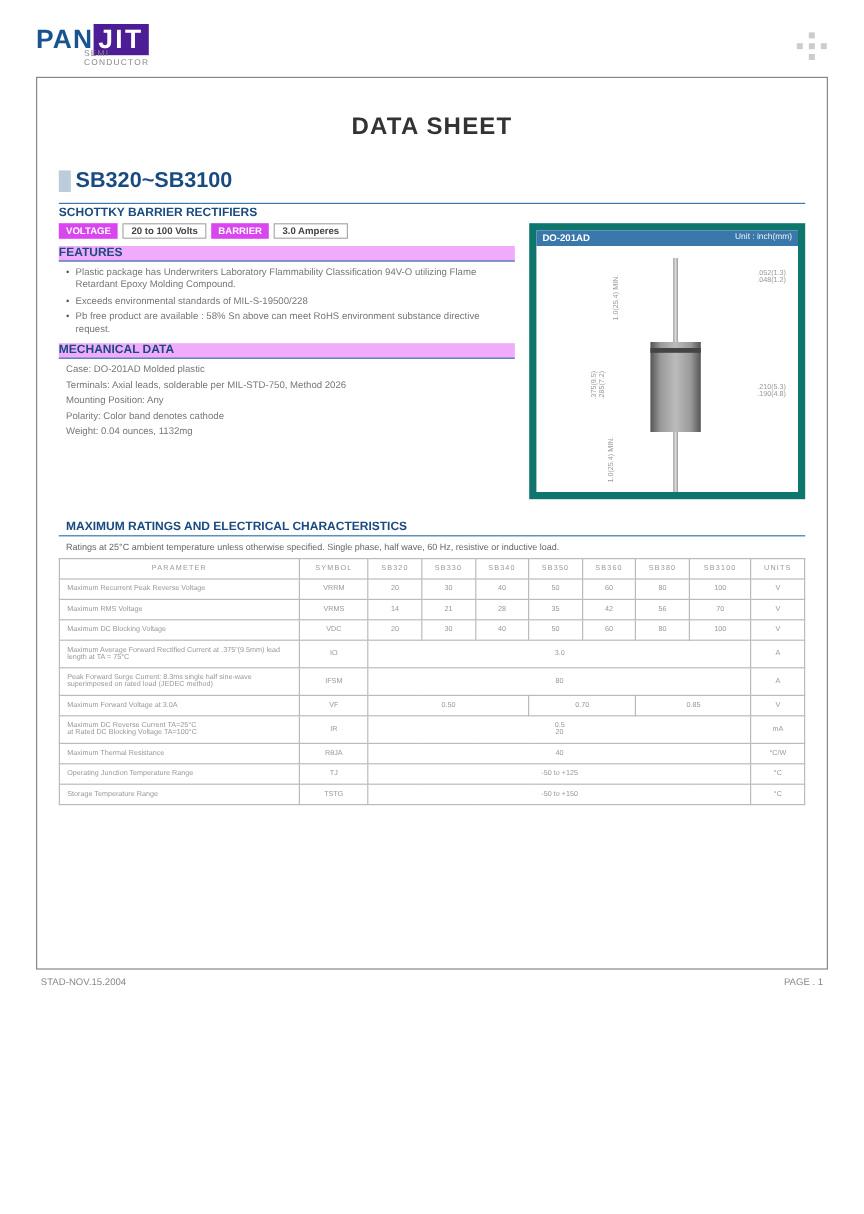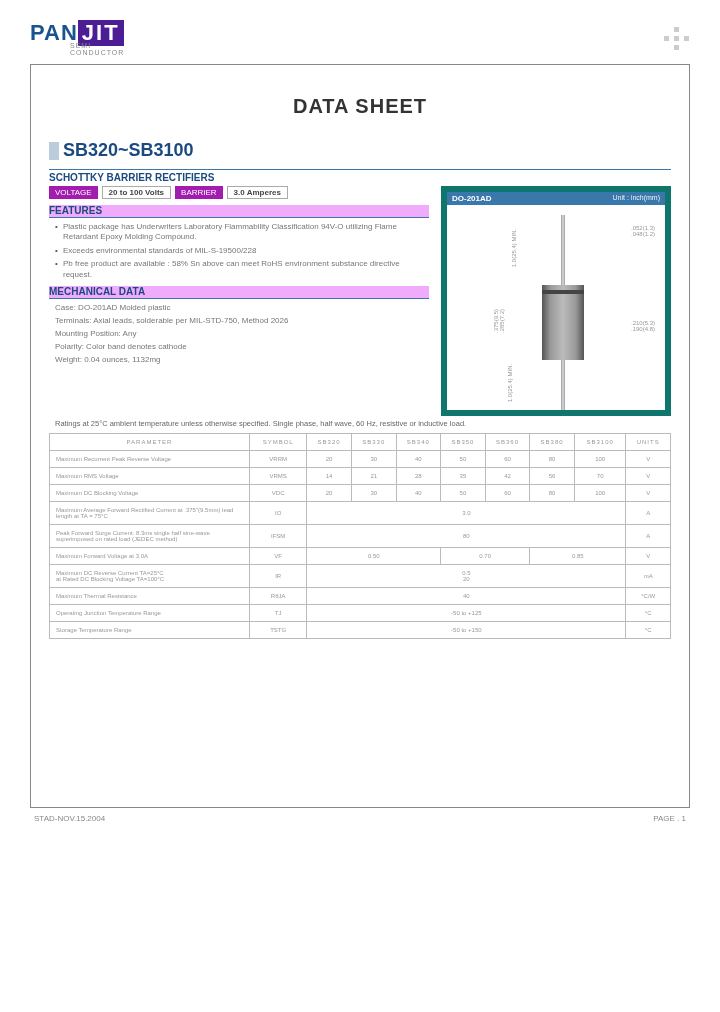--- a/index.html
+++ b/index.html
@@ -22,21 +22,21 @@
   .content-frame { border: 1px solid #888; padding: 20px 18px; height: 744px; position: relative; }
   .doc-title { text-align: center; font-size: 20px; font-weight: bold; letter-spacing: 1px; margin: 10px 0 22px; }
   .part-row { display: flex; align-items: center; margin-bottom: 8px; }
   .part-bar { width: 10px; height: 18px; background: #bcd; margin-right: 4px; }
   .part-num { font-size: 18px; font-weight: bold; color: #1a4a80; }
   .subtitle { font-size: 10px; font-weight: bold; color: #1a4a80; border-top: 1px solid #3a77aa; padding-top: 2px; margin-bottom: 3px; }
   .main-cols { display: flex; gap: 12px; }
   .left-col { flex: 1; }
   .right-col { width: 230px; }
   .pill-row { display: flex; gap: 4px; align-items: center; margin-bottom: 4px; flex-wrap: wrap;}
-  .pill-label { background: #a21caf; color: #fff; font-size: 8px; font-weight: normal; padding: 2px 6px; text-align: center; }
+  .pill-label { background: #d946ef; color: #fff; font-size: 8px; font-weight: bold; padding: 2px 6px; text-align: center; }
   .pill-value { border: 1px solid #aaa; font-size: 8px; padding: 1px 6px; font-weight: bold; color:#444; }
   .sect-hdr { background: #f0abfc; color: #1a4a80; font-size: 10px; font-weight: bold; border-bottom: 1px solid #3a77aa; margin: 6px 0 4px; padding-bottom: 1px;}
   ul.features { list-style: none; padding-left: 6px; }
   ul.features li { font-size: 8px; color: #777; margin-bottom: 3px; line-height: 1.3; position: relative; padding-left: 8px;}
   ul.features li::before { content: "•"; position: absolute; left: 0; color: #555;}
   .mech-list p { font-size: 8px; color: #777; margin-bottom: 4px; padding-left: 6px;}
   .pkg-box { border: 6px solid #0f766e; height: 230px; position: relative; }
   .pkg-box-hdr { background: #3a77aa; color: #fff; font-size: 8px; font-weight: bold; padding: 2px 5px; display: flex; justify-content: space-between;}
   .pkg-diagram { position: relative; width: 100%; height: 205px; }
   .diode-body { position: absolute; left: 95px; top: 80px; width: 42px; height: 75px; background: linear-gradient(90deg, #555 0%, #999 20%, #bbb 50%, #999 80%, #555 100%); }
@@ -130,20 +130,21 @@
           <span class="dim-label" style="left:40px; top:110px; transform:rotate(-90deg); white-space:pre-line;">.375(9.5)
 .285(7.2)</span>
           <span class="dim-label" style="left:44px; top:175px; transform:rotate(-90deg);">1.0(25.4) MIN.</span>
           <span class="dim-label" style="right:10px; top:115px; white-space:pre-line;">.210(5.3)
 .190(4.8)</span>
         </div>
       </div>
     </div>
   </div>
 
+  <div class="ratings-title">MAXIMUM RATINGS AND ELECTRICAL CHARACTERISTICS</div>
   <div class="ratings-note">Ratings at 25°C ambient temperature unless otherwise specified.  Single phase, half wave, 60 Hz, resistive or inductive load.</div>
 
   <table class="ratings">
     <thead>
         <tr id="ratings-head">
           <th>PARAMETER</th>
           <th>SYMBOL</th>
           <th>SB320</th>
           <th>SB330</th>
           <th>SB340</th>

